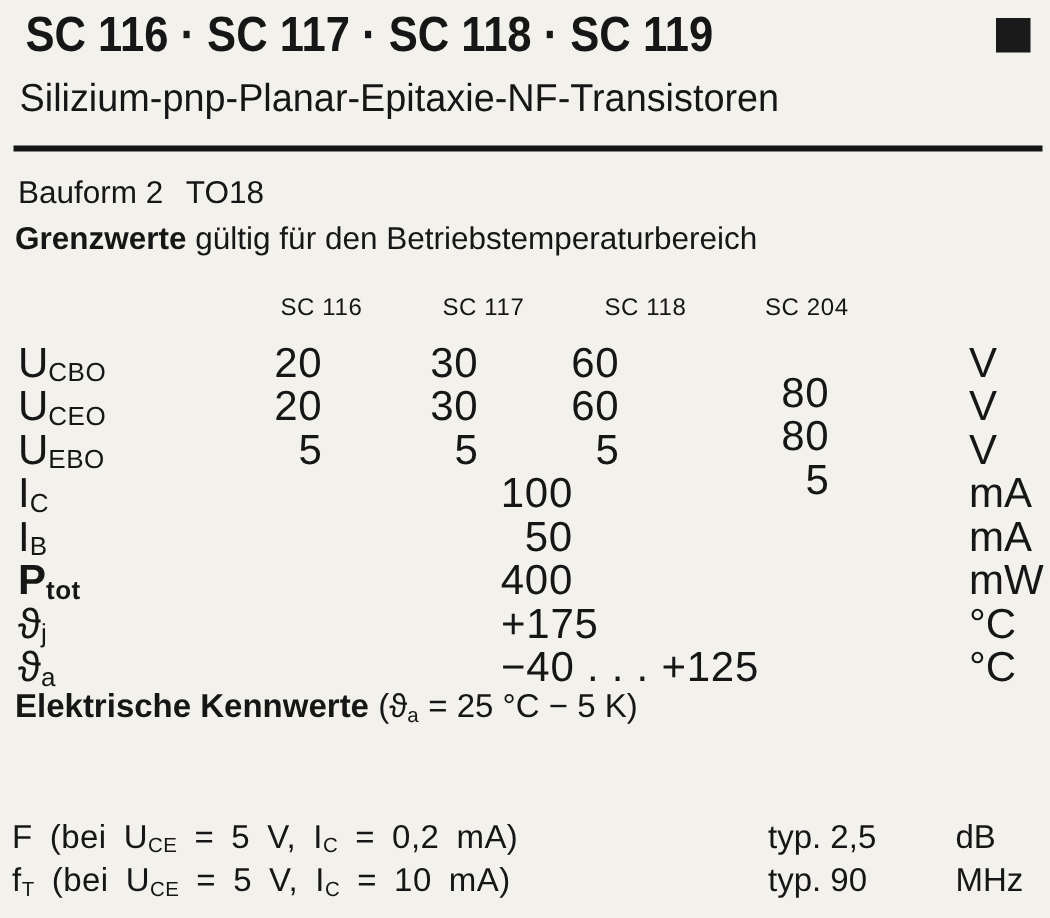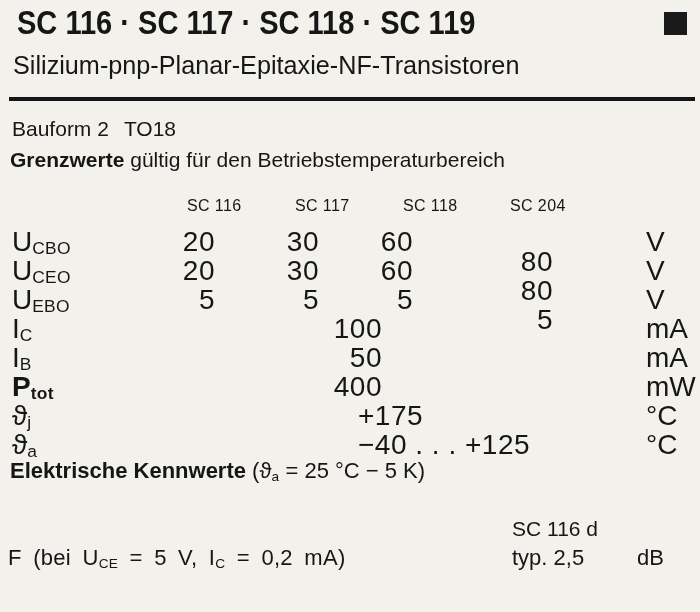--- a/index.html
+++ b/index.html
@@ -34,21 +34,21 @@
   .ch { position:absolute; top:0; letter-spacing:0.4px; white-space:nowrap; }
   .ch1 { left:187px; } .ch2 { left:295px; } .ch3 { left:403px; } .ch4 { left:510px; }
 
   .lrow { position:absolute; left:0; width:700px; height:27px; font-size:28px; }
   .r0 { top:226px; } .r1 { top:255px; } .r2 { top:284px; } .r3 { top:313px; }
   .r4 { top:342px; } .r5 { top:371px; } .r6 { top:400px; } .r7 { top:429px; }
   .plabel { position:absolute; left:12px; white-space:nowrap; }
   .v { position:absolute; width:65px; text-align:right; letter-spacing:0.5px; }
   .v1 { left:150px; } .v2 { left:254px; } .v3 { left:348px; } .v4 { left:488px;margin-top:20px; }
   .cnum  { position:absolute; left:320px; width:62px; text-align:right; letter-spacing:0.5px; }
-  .cwide { position:absolute; left:334px; letter-spacing:0.5px; white-space:nowrap;margin-left:24px; }
+  .cwide { position:absolute; left:334px; letter-spacing:0.5px; white-space:nowrap; }
   .unit { position:absolute; left:646px; white-space:nowrap; }
 
   #kenn-heading { top:458px; font-size:22px; }
   .kcolhdr { position:absolute; left:512px; top:517px; font-size:21px; white-space:nowrap; }
   .krow { position:absolute; left:0; width:700px; height:28px; font-size:22px; }
   .kr0 { top:545px; } .kr1 { top:574px; }
   .cond { position:absolute; left:8px; white-space:nowrap;
     word-spacing:5px; letter-spacing:0.3px; }
   .kval { position:absolute; left:512px; white-space:nowrap; }
   .kunit { position:absolute; left:637px; white-space:nowrap; }
@@ -128,22 +128,26 @@
   </div>
 
   <div class="lrow r7">
     <span class="plabel"><span>ϑ</span><span class="sb">a</span></span>
     <span class="cwide">−40 . . . +125</span>
     <span class="unit">°C</span>
   </div>
 
   <div class="sec-heading" id="kenn-heading"><span class="bd">Elektrische Kennwerte</span><span> (</span><span>ϑ</span><span class="sb">a</span><span> = 25 °C − 5 K)</span></div>
 
-  <div class="kcolhdr">SC 116 d</div>
 
   <div class="krow kr0">
     <span class="cond"><span>F (bei U</span><span class="sb">CE</span><span> = 5 V, I</span><span class="sb">C</span><span> = 0,2 mA)</span></span>
     <span class="kval">typ. 2,5</span>
     <span class="kunit">dB</span>
   </div>
 
+  <div class="krow kr1">
+    <span class="cond"><span>f</span><span class="sb">T</span><span> (bei U</span><span class="sb">CE</span><span> = 5 V, I</span><span class="sb">C</span><span> = 10 mA)</span></span>
+    <span class="kval">typ. 90</span>
+    <span class="kunit">MHz</span>
+  </div>
 
 </div>
 
 </body></html>

